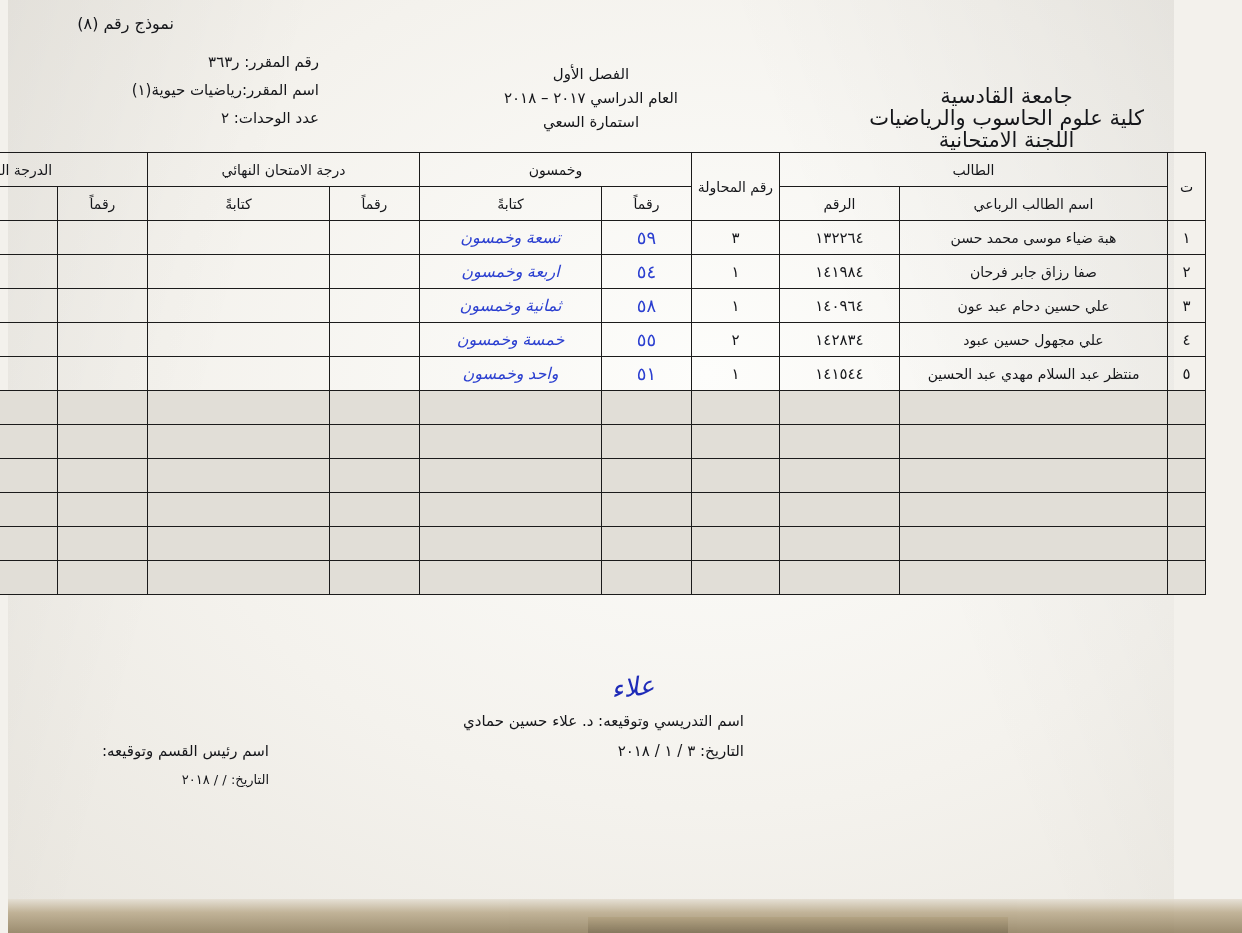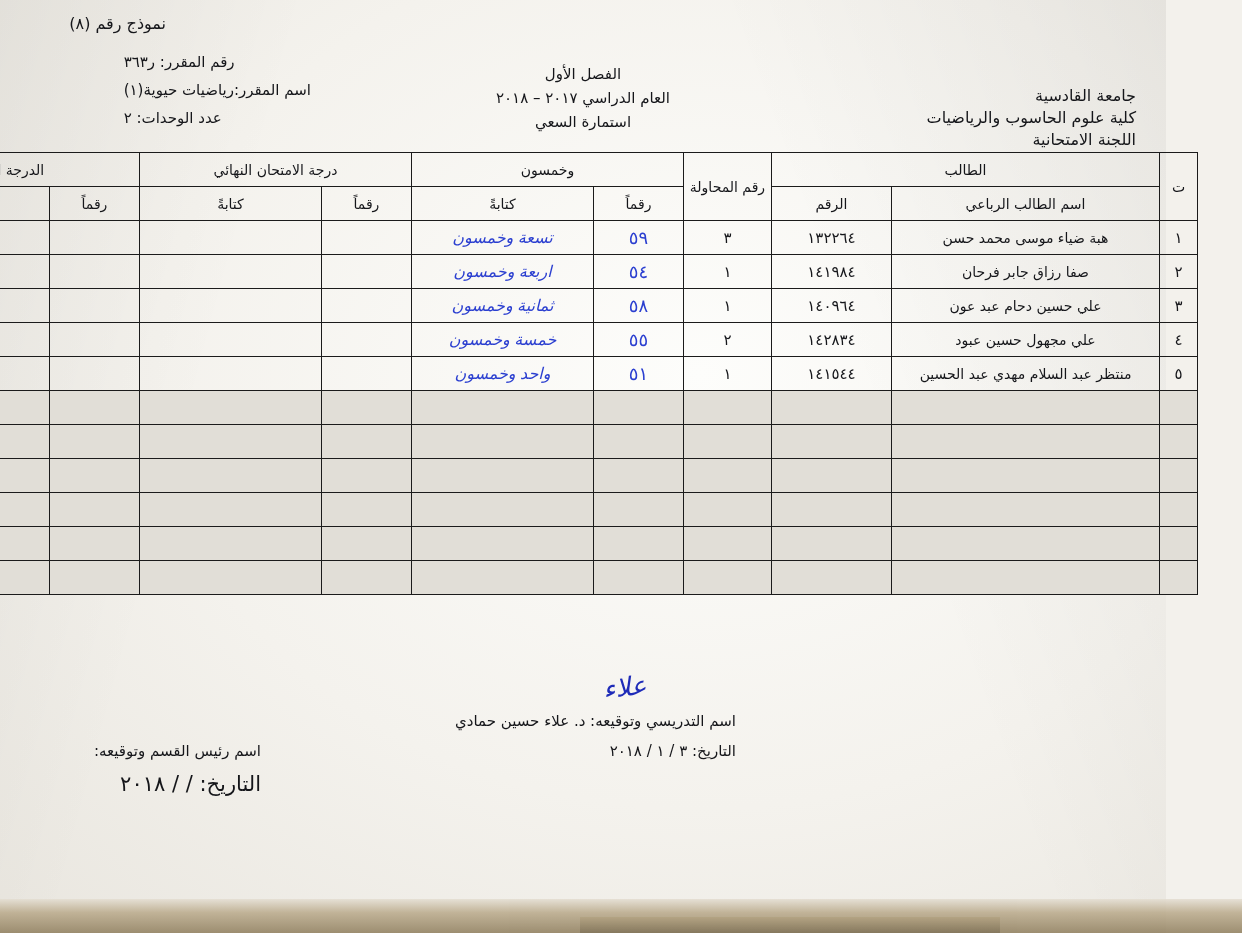--- a/index.html
+++ b/index.html
@@ -8,43 +8,43 @@
     width:1242px;height:933px;
     background:#f3f1ec;
     font-family:"DejaVu Sans", sans-serif;
     color:#15161a;
     position:relative;
     overflow:hidden;
   }
   
   #sheet{
     position:absolute;
-    left:0;top:0;width:1166px;height:933px;
+    left:8px;top:0;width:1166px;height:933px;
     background:
       linear-gradient(105deg, rgba(0,0,0,0.045) 0%, rgba(0,0,0,0) 22%),
       linear-gradient(250deg, rgba(0,0,0,0.05) 0%, rgba(0,0,0,0) 30%),
       radial-gradient(ellipse at 60% 40%, #fdfdfb 0%, #f4f2ed 55%, #e9e6df 100%);
   }
   #bottom-strip{
     position:absolute;left:0;bottom:0;width:1242px;height:34px;
     background:linear-gradient(180deg,#e4ded2 0%, #b9a98a 40%, #8e7d5c 100%);
     opacity:.85;
   }
   #bottom-strip:after{
     content:"";position:absolute;left:580px;bottom:0;width:420px;height:16px;
     background:linear-gradient(180deg,#a8956f,#6d5e41);opacity:.8;
   }
 
   .txt{position:absolute;white-space:nowrap;}
 
   
   #form-no{position:absolute;right:1000px;top:14px;font-size:16px;}
-  #uni-block{position:absolute;right:30px;top:85px;line-height:22px;font-size:16px;}
+  #uni-block{position:absolute;right:30px;top:85px;text-align:center;line-height:22px;font-size:21px;}
   #center-block{position:absolute;left:0;right:0;top:62px;text-align:center;line-height:24px;font-size:15px;}
-  #course-block{position:absolute;right:855px;top:48px;text-align:left;line-height:28px;font-size:15px;}
+  #course-block{position:absolute;right:855px;top:48px;text-align:right;line-height:28px;font-size:15px;}
 
   
   #tbl-wrap{position:absolute;left:22px;top:152px;width:1176px;}
   table{border-collapse:collapse;width:1176px;table-layout:fixed;direction:rtl;}
   table,th,td{border:1.6px solid #1b1b1b;}
   th,td{text-align:center;vertical-align:middle;font-size:14px;padding:0;}
   thead th{font-weight:normal;height:33px;}
   tbody td{height:33px;}
   tbody tr.empty td{background:#e1ded7;}
   .cell-name{font-size:14px;text-align:center;}
@@ -58,21 +58,21 @@
   .hand-num{
     font-family:"DejaVu Serif", serif;
     color:#2b3fd0;
     font-size:18px;
   }
 
   
   #teacher-line{position:absolute;right:430px;top:712px;font-size:15px;}
   #date-line{position:absolute;right:430px;top:742px;font-size:15px;}
   #head-line{position:absolute;right:905px;top:742px;font-size:15px;}
-  #head-date{position:absolute;right:905px;top:772px;font-size:21px;}
+  #head-date{position:absolute;right:905px;top:772px;font-size:13px;}
   #note-line{position:absolute;right:430px;top:815px;font-size:15px;}
   #signature{
     position:absolute;right:520px;top:672px;
     font-family:"DejaVu Serif", serif;font-style:italic;
     color:#1e2bb8;font-size:26px;transform:rotate(-6deg);
   }
 </style>
 </head>
 <body>
 

